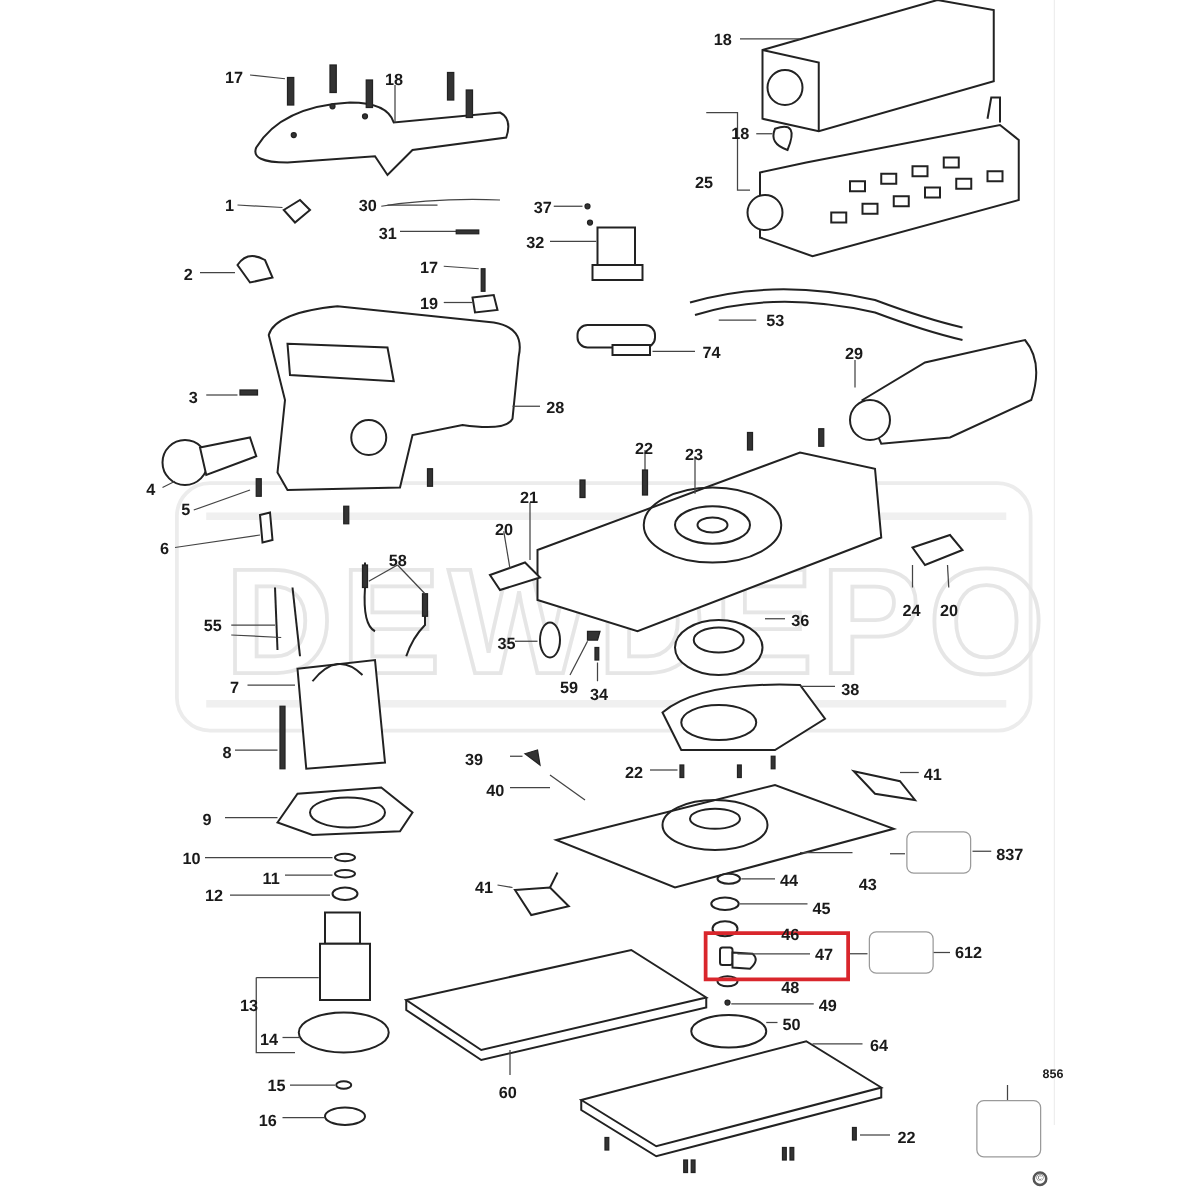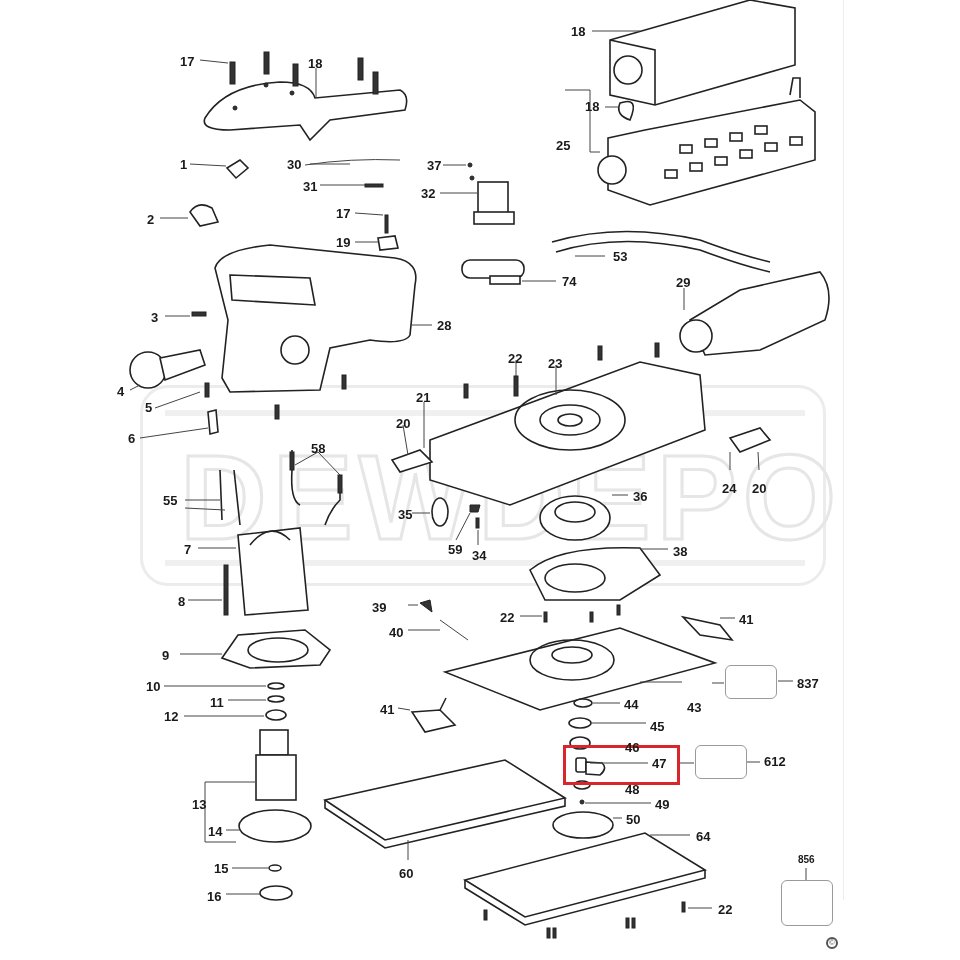--- a/index.html
+++ b/index.html
@@ -1,21 +1,21 @@
 <!DOCTYPE html>
 <html><head>
 <meta charset="utf-8">
 <style>
   html, body { margin: 0; padding: 0; background: #ffffff; }
   body { width: 960px; height: 960px; position: relative; overflow: hidden;
          font-family: "Liberation Sans", sans-serif; }
   #canvas { position: absolute; left: 0; top: 0; width: 960px; height: 960px; }
   .lbl { position: absolute; font-weight: bold; font-size: 13px; color: #1a1a1a;
          line-height: 1; white-space: nowrap; cursor: pointer; }
-  .lbl.small { font-size: 10px; }
+  .lbl.small { font-size: 10px; margin-left: 36px; }
   .watermark { position: absolute; left: 140px; top: 385px; width: 680px; height: 195px;
                border: 3px solid #ececec; border-radius: 28px; pointer-events: none; }
   .watermark-text { position: absolute; left: 180px; top: 428px; font-size: 120px; font-weight: bold;
                     color: transparent; -webkit-text-stroke: 3px #e6e6e6; letter-spacing: 6px;
                     pointer-events: none; font-family: "Liberation Sans", sans-serif; }
   .wm-line { position: absolute; left: 165px; width: 640px; height: 6px; background: #f0f0f0; pointer-events: none; }
   .highlight { position: absolute; left: 563px; top: 745px; width: 117px; height: 40px;
                border: 3px solid #d9262c; box-sizing: border-box; }
   .accbox { position: absolute; border: 1.5px solid #9a9a9a; border-radius: 6px; background: #fff; }
   .rightrule { position: absolute; left: 843px; top: 0; width: 1px; height: 900px; background: #eeeeee; }

